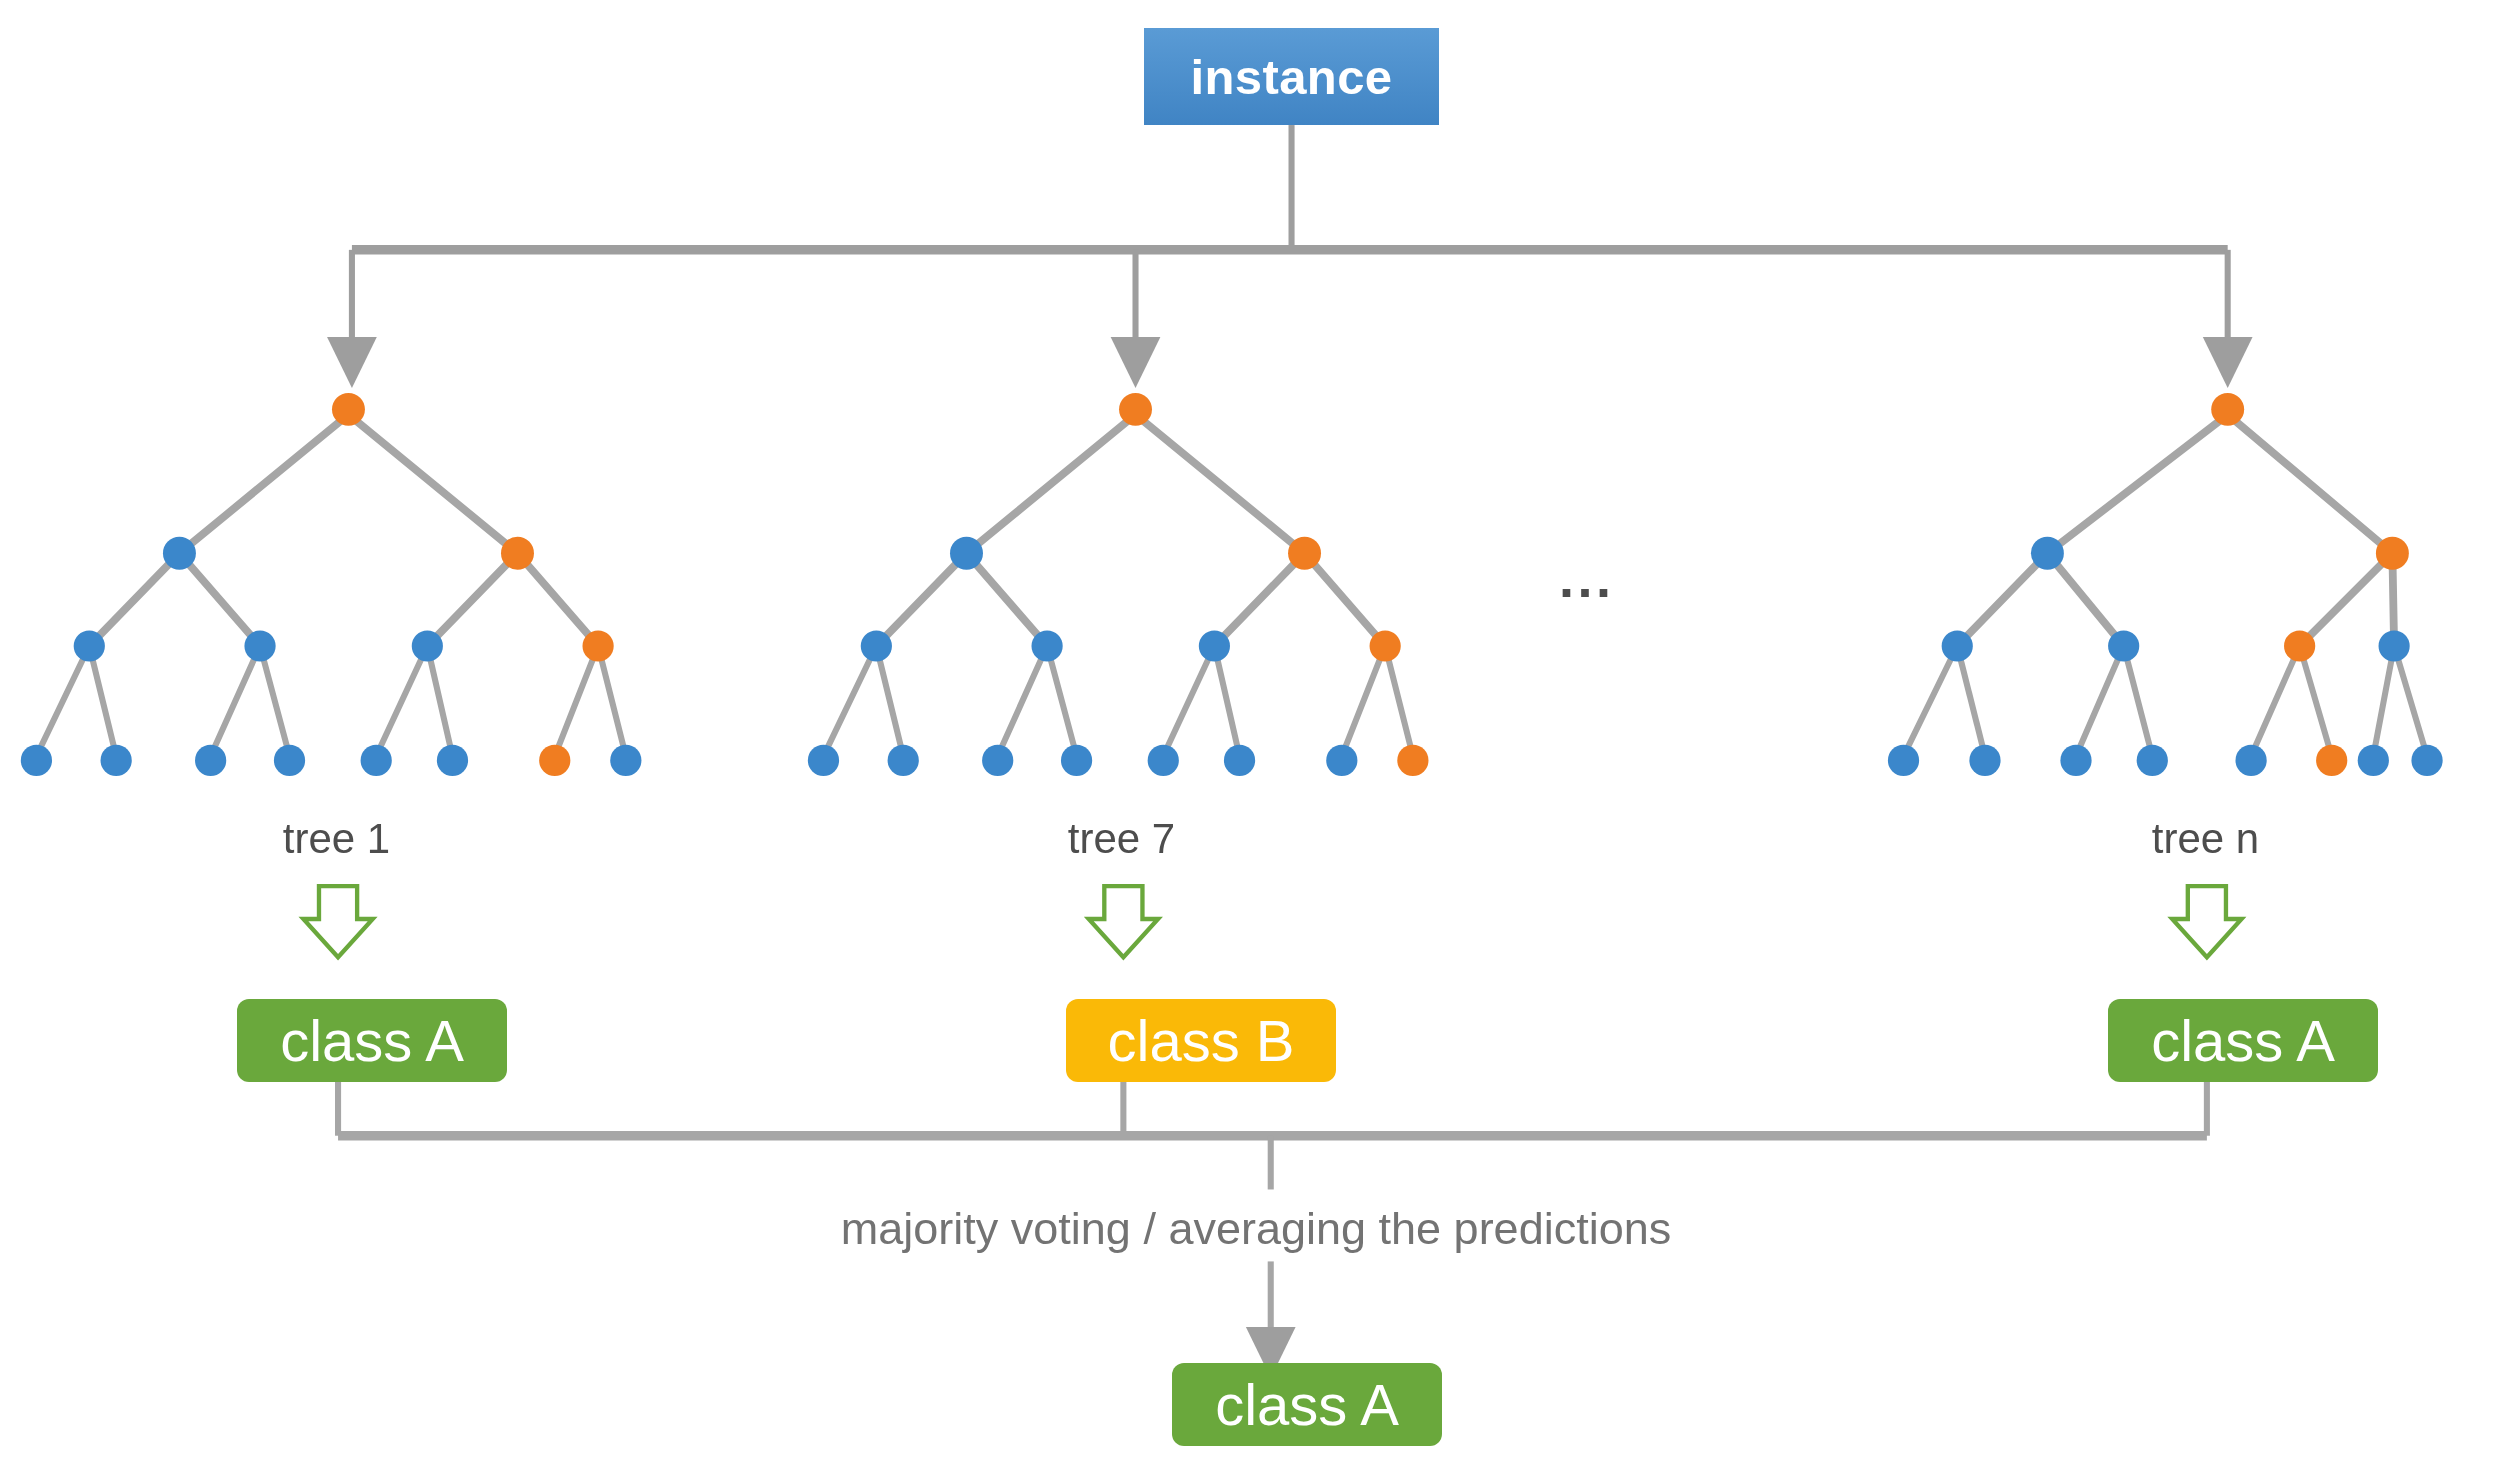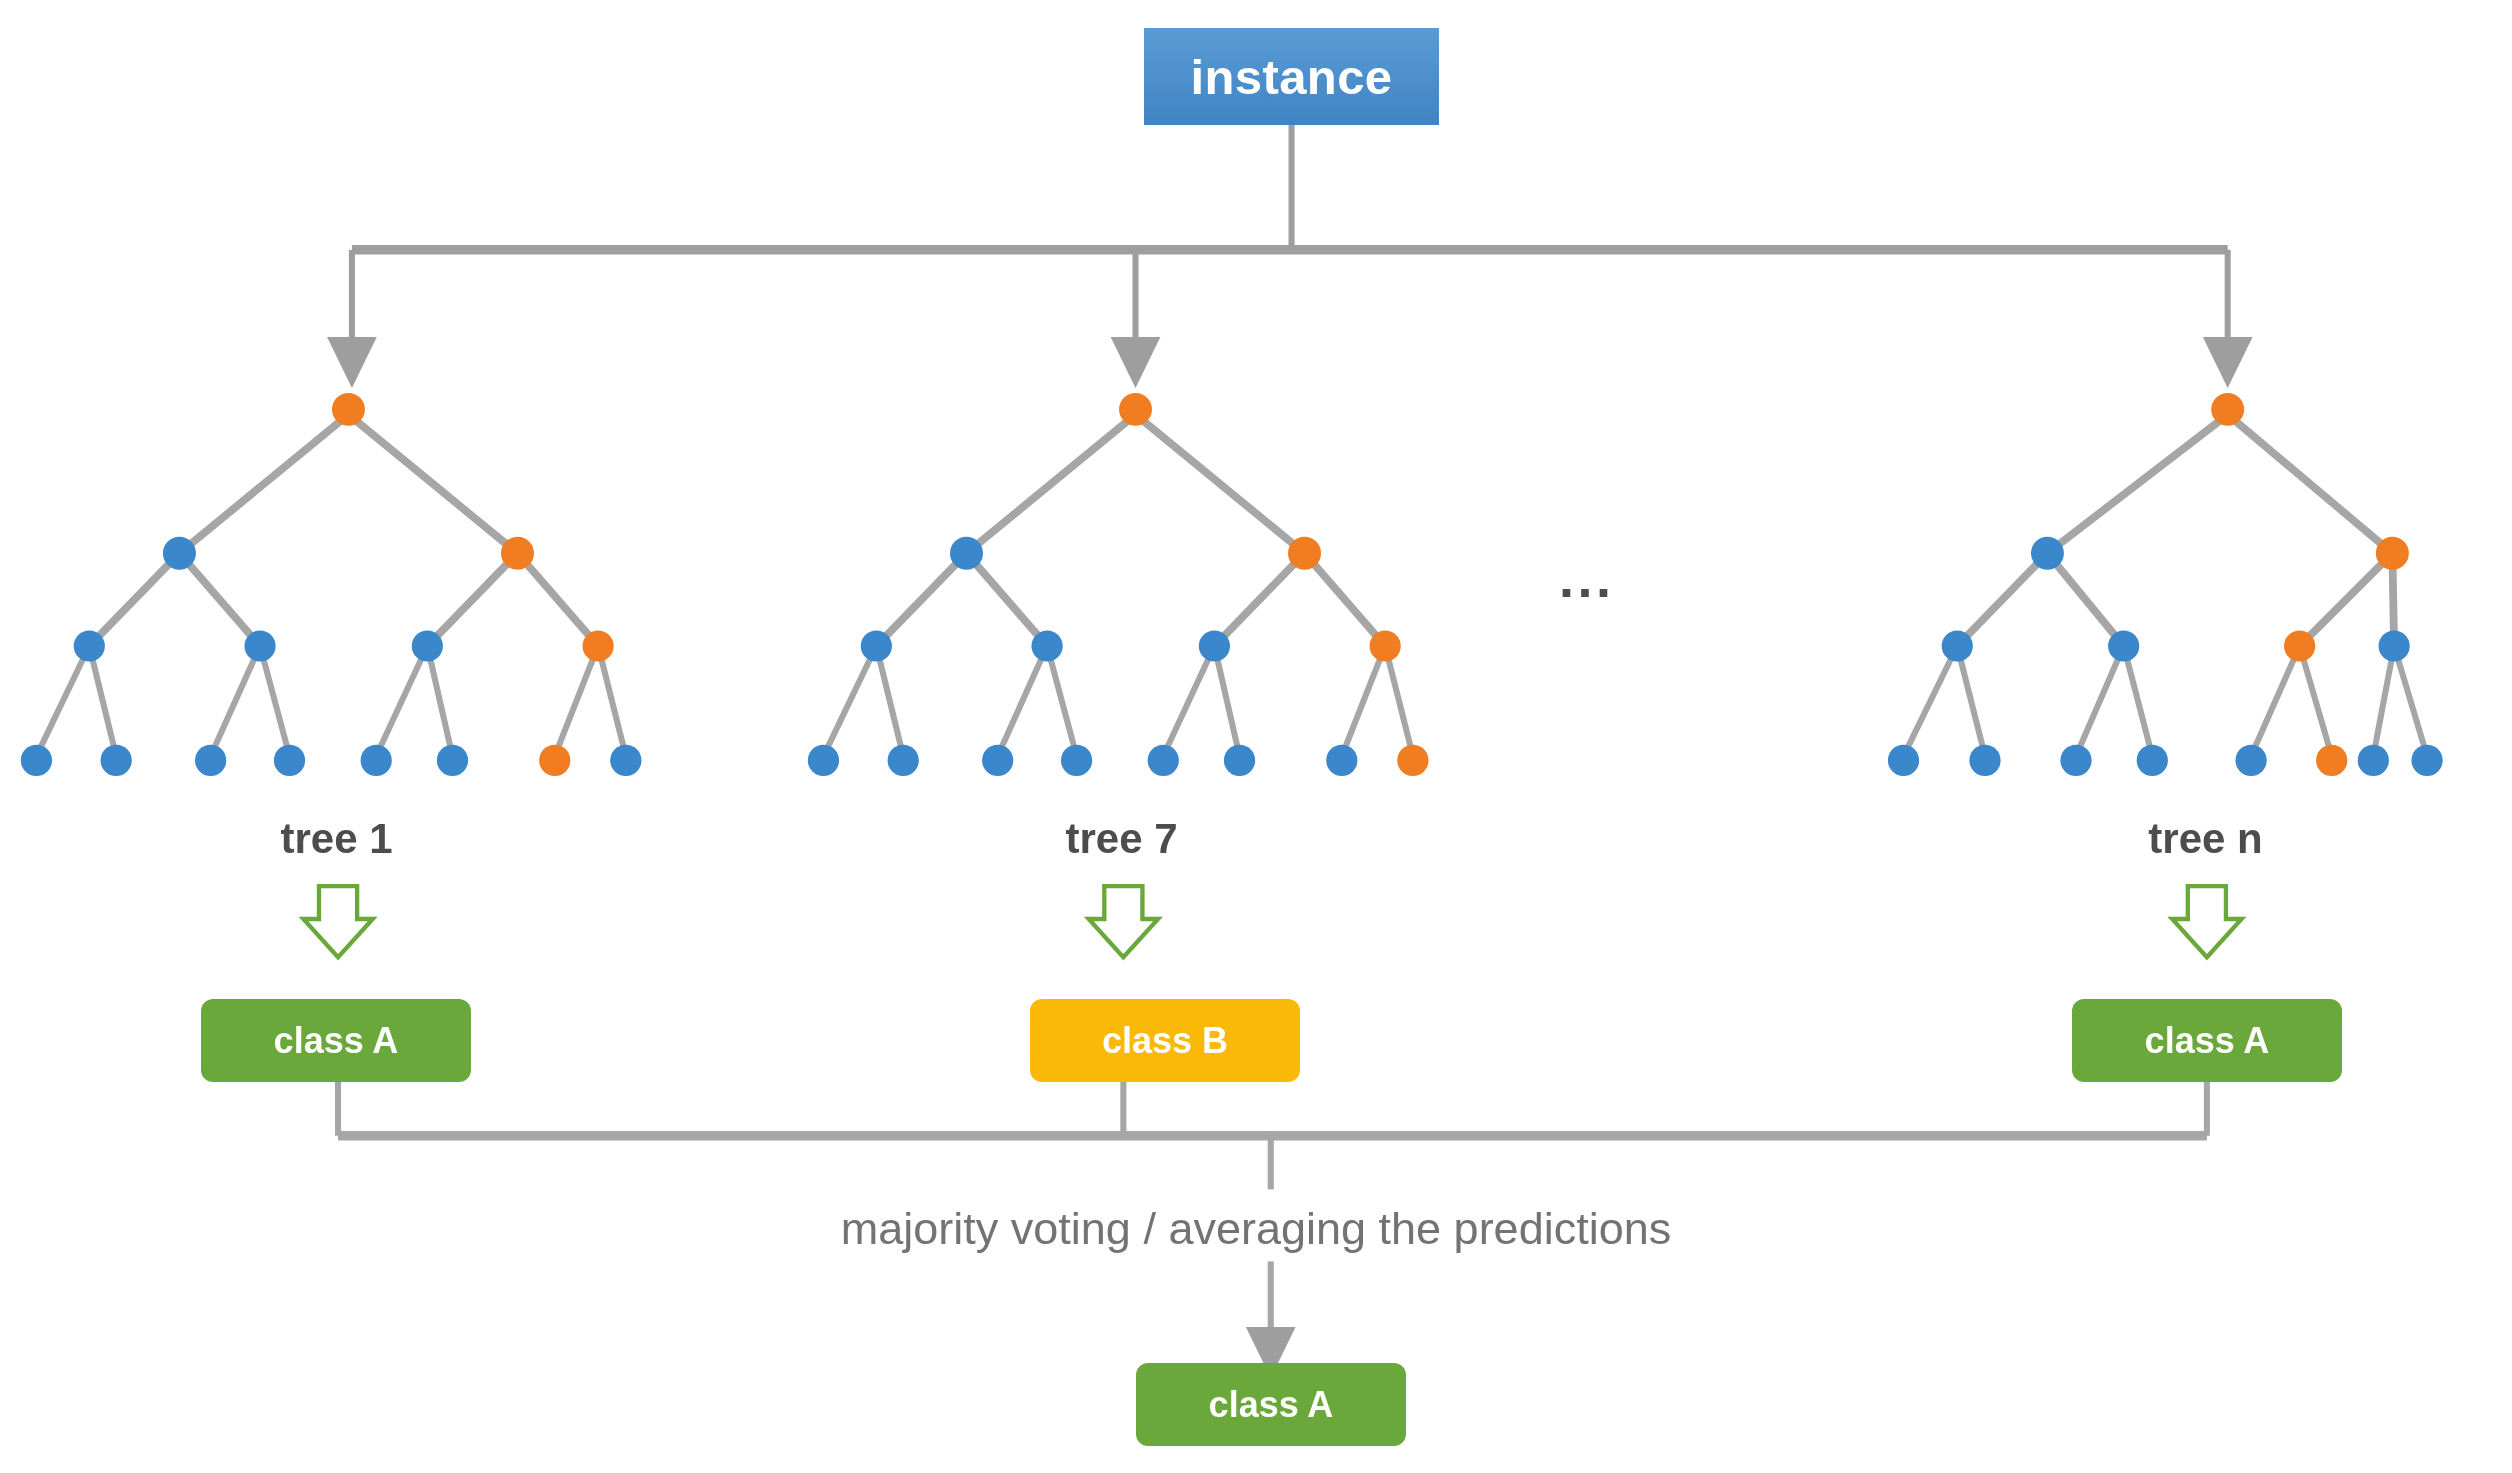--- a/index.html
+++ b/index.html
@@ -8,30 +8,30 @@
   #stage{position:absolute;left:0;top:0;width:2328px;height:1474px;}
   svg#wires{position:absolute;left:0;top:0;width:2512px;height:1474px;}
 
   .box{position:absolute;display:flex;align-items:center;justify-content:center;
        color:#ffffff;white-space:nowrap;}
 
   .instance-box{left:1144px;top:28px;width:295px;height:97px;
       background:linear-gradient(180deg,#5A9BD5 0%,#4084C4 100%);
       font-size:49px;font-weight:bold;letter-spacing:0.4px;}
 
-  .class-box{height:83px;border-radius:12px;font-size:36px;font-weight:bold;}
+  .class-box{height:83px;border-radius:12px;font-size:58px;font-weight:normal;margin-left:36px;}
   .class-green{background:#6AA83C;}
   .class-amber{background:#FAB907;}
 
   .cb1{left:201px;top:999px;width:270px;}
   .cb2{left:1030px;top:999px;width:270px;}
   .cb3{left:2072px;top:999px;width:270px;}
   .cbf{left:1136px;top:1363px;width:270px;}
 
-  .tree-label{position:absolute;font-size:42px;font-weight:bold;color:#4D4D4D;
+  .tree-label{position:absolute;font-size:42px;font-weight:normal;color:#4D4D4D;
       text-align:center;white-space:nowrap;}
   .tl1{left:163px;top:815px;width:347px;}
   .tl2{left:948px;top:815px;width:347px;}
   .tl3{left:2032px;top:815px;width:347px;}
 
   .ellipsis{position:absolute;left:1559px;top:551px;font-size:54px;font-weight:bold;
       color:#4D4D4D;letter-spacing:3.5px;line-height:1;}
 
   .vote-text{position:absolute;left:476px;top:1203px;width:1560px;text-align:center;
       font-size:45px;color:#737373;white-space:nowrap;}

